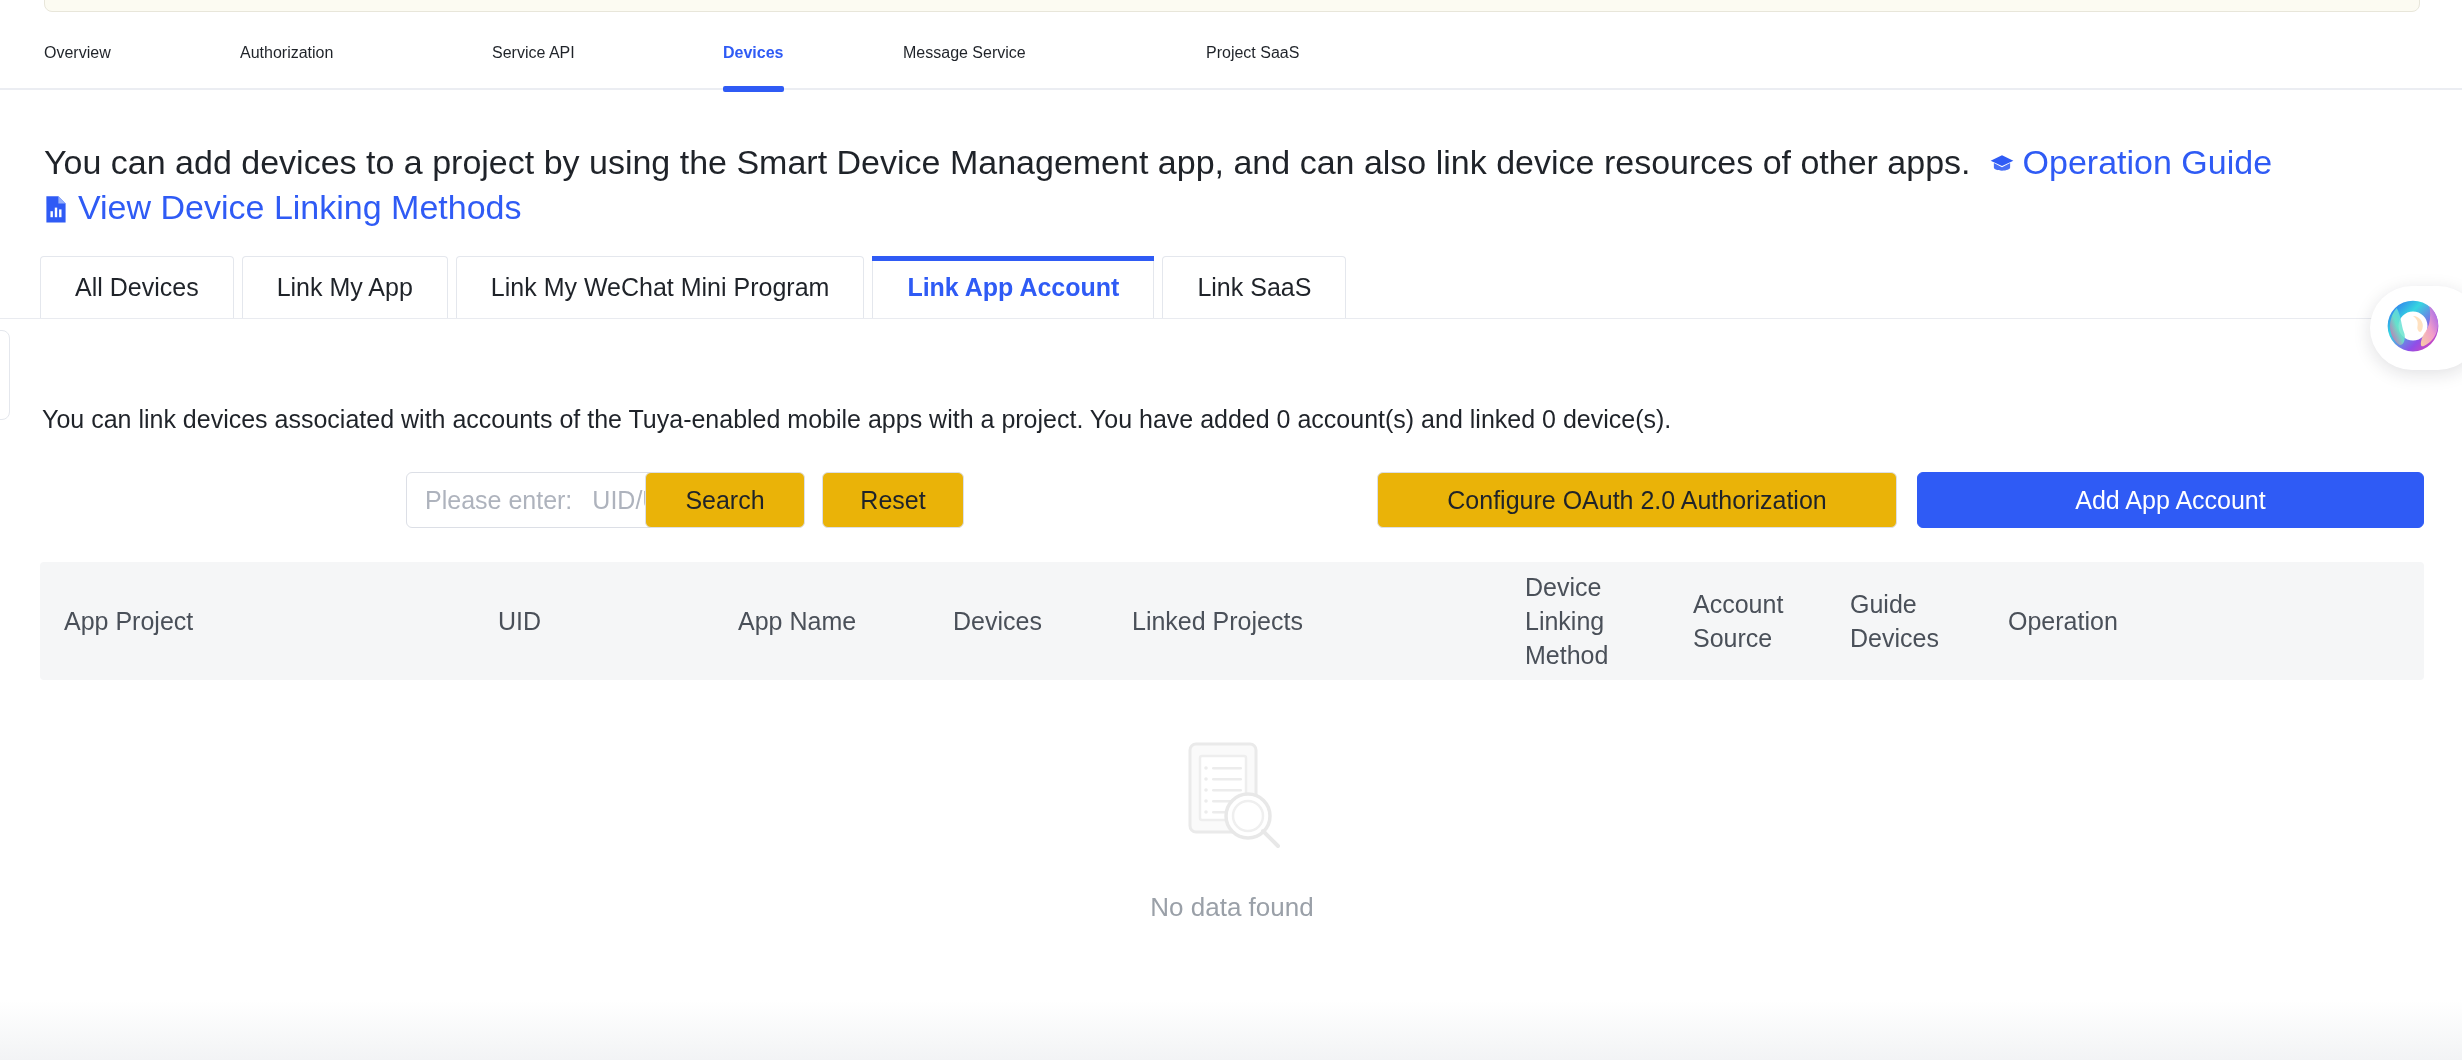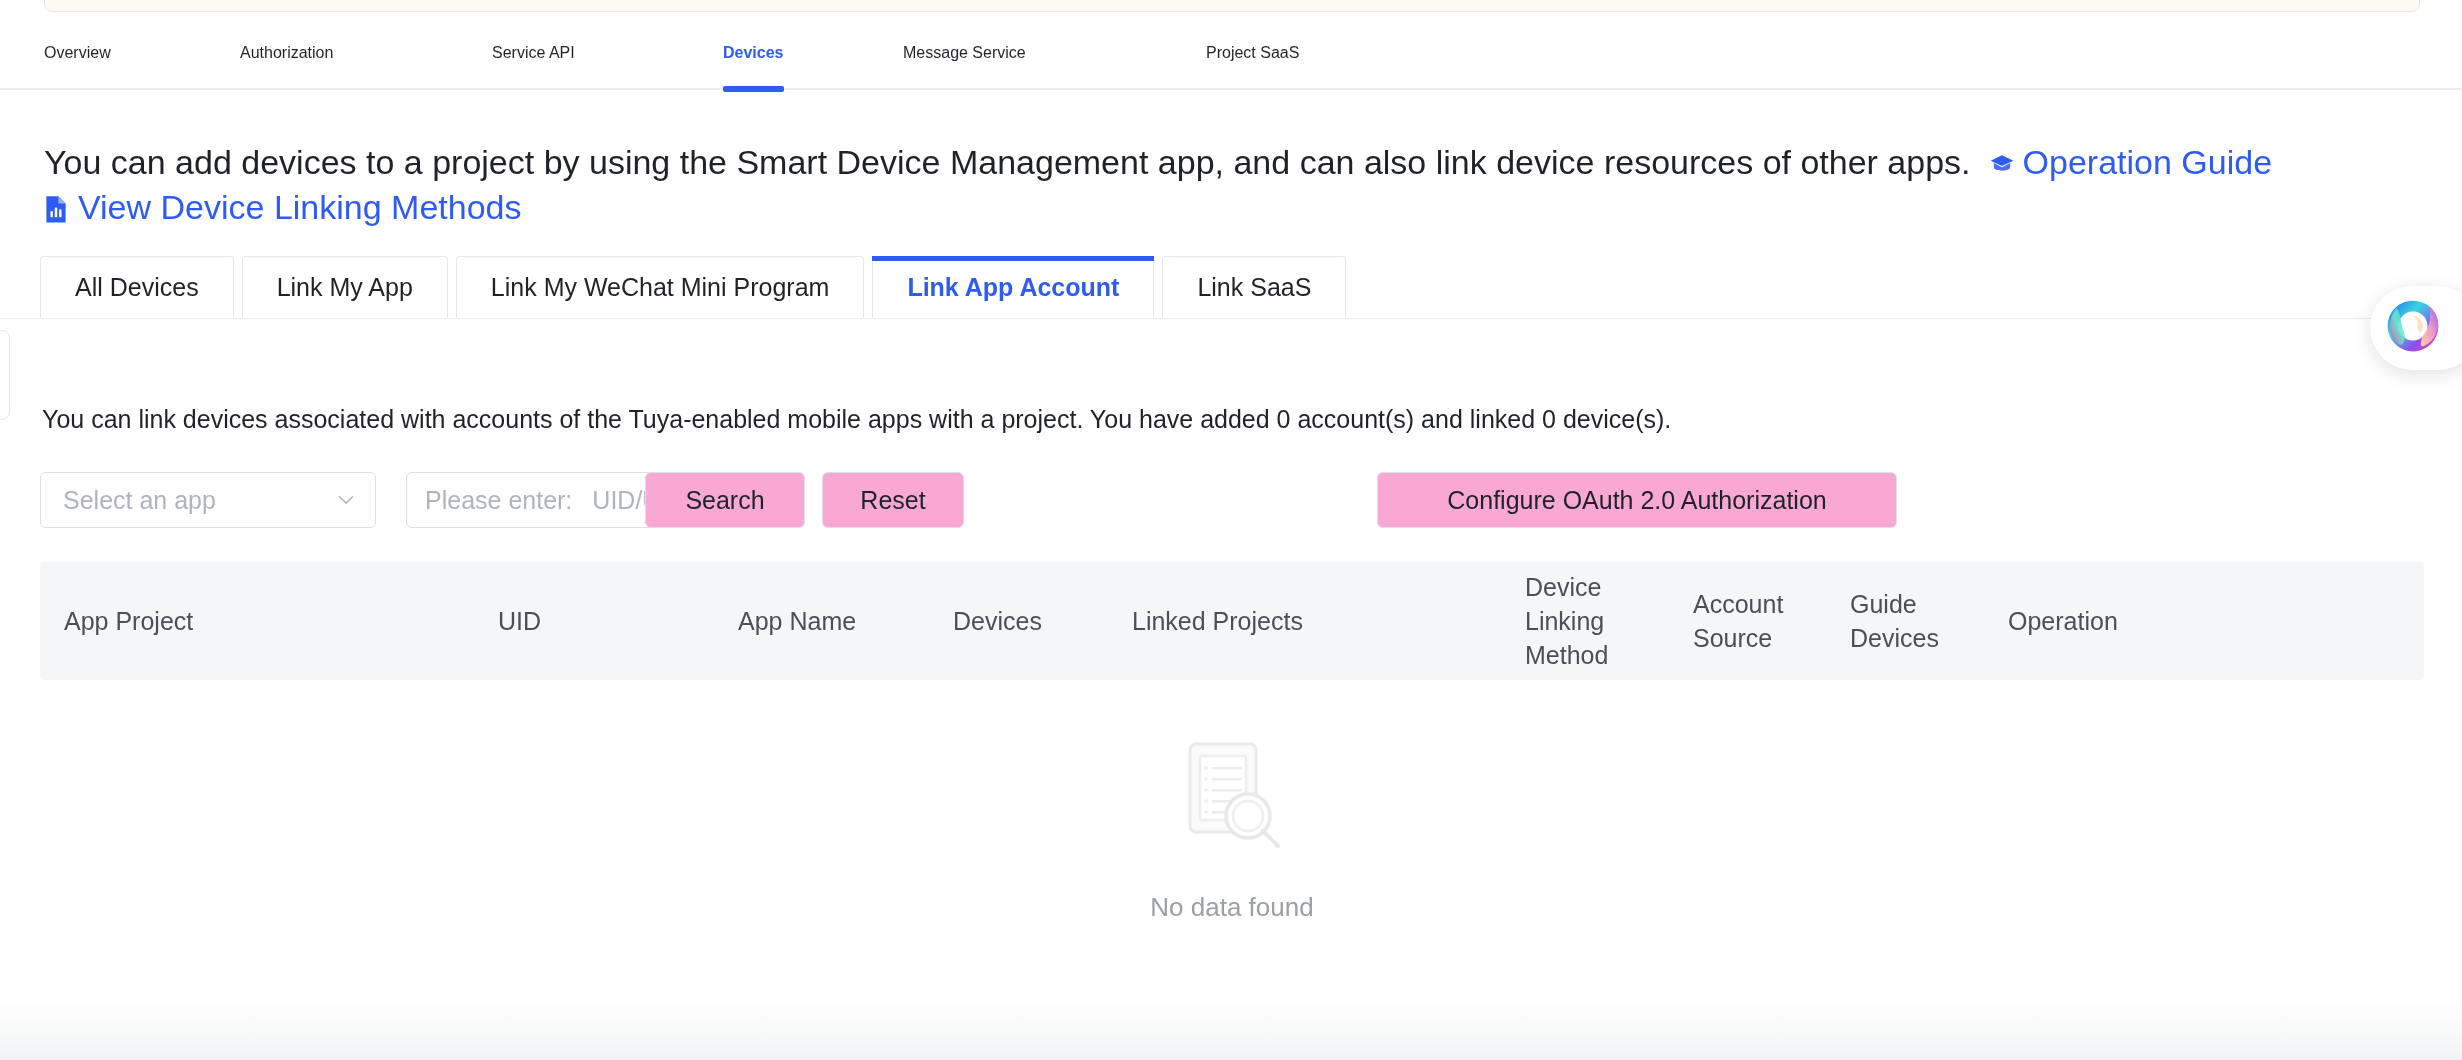--- a/index.html
+++ b/index.html
@@ -230,21 +230,21 @@
   }
   .btn {
     position: absolute;
     top: 0;
     height: 56px;
     display: flex;
     align-items: center;
     justify-content: center;
     border: 1px solid #dcdfe6;
     border-radius: 6px;
-    background: #f9a8d4;
+    background: #eab308;
     font-size: 25px;
     color: #1f2329;
     white-space: nowrap;
     cursor: pointer;
   }
   .btn-search { left: 605px; width: 160px; }
   .btn-reset  { left: 782px; width: 142px; }
   .btn-oauth  { left: 1337px; width: 520px; }
   .btn-primary {
     left: 1877px;
@@ -362,37 +362,30 @@
     <div class="subtab active">Link App Account</div>
     <div class="subtab">Link SaaS</div>
   </div>
   <div class="subtabs-rule"></div>
   <div class="edge-handle"></div>
 
   <div class="info-line">You can link devices associated with accounts of the Tuya-enabled mobile apps with a project. You have added 0 account(s) and linked 0 device(s).</div>
 
   <div class="toolbar">
 
-    <div class="select-box">
-      <span class="sel-text">Select an app</span>
-      <span class="chev">
-        <svg viewBox="0 0 24 24">
-            <path d="M5 8.5 12 15.5 19 8.5" fill="none" stroke="#b6bac3" stroke-width="1.8" stroke-linecap="round" stroke-linejoin="round"></path>
-          </svg>
-      </span>
-    </div>
 
     <div class="search-box">
       <span class="prefix">Please enter:</span>
       <span class="ph">UID/User Account</span>
     </div>
 
     <div class="btn btn-search">Search</div>
     <div class="btn btn-reset">Reset</div>
     <div class="btn btn-oauth">Configure OAuth 2.0 Authorization</div>
+    <div class="btn btn-primary">Add App Account</div>
   </div>
 
   <div class="table">
 
     <div class="thead">
       <div class="th" style="left:24px">App Project</div>
       <div class="th" style="left:458px">UID</div>
       <div class="th" style="left:698px">App Name</div>
       <div class="th" style="left:913px">Devices</div>
       <div class="th" style="left:1092px">Linked Projects</div>

